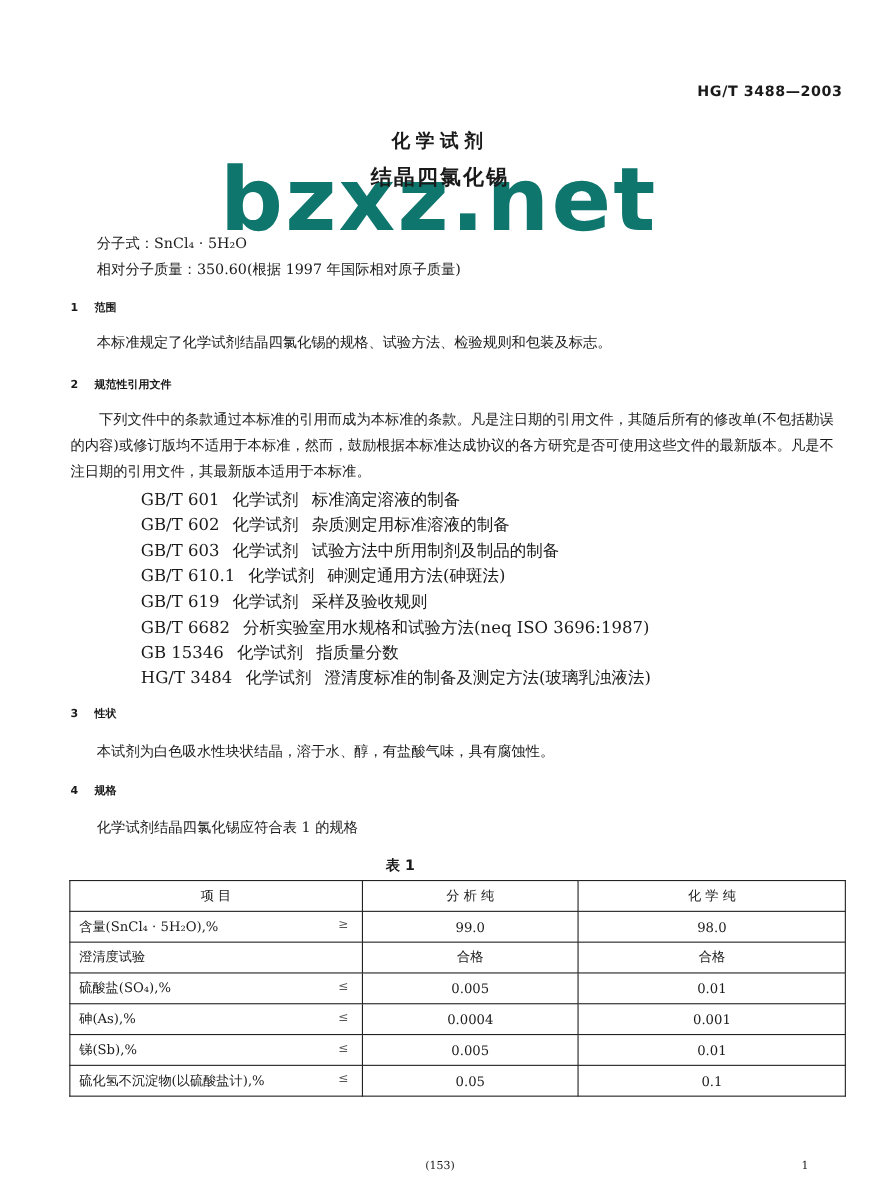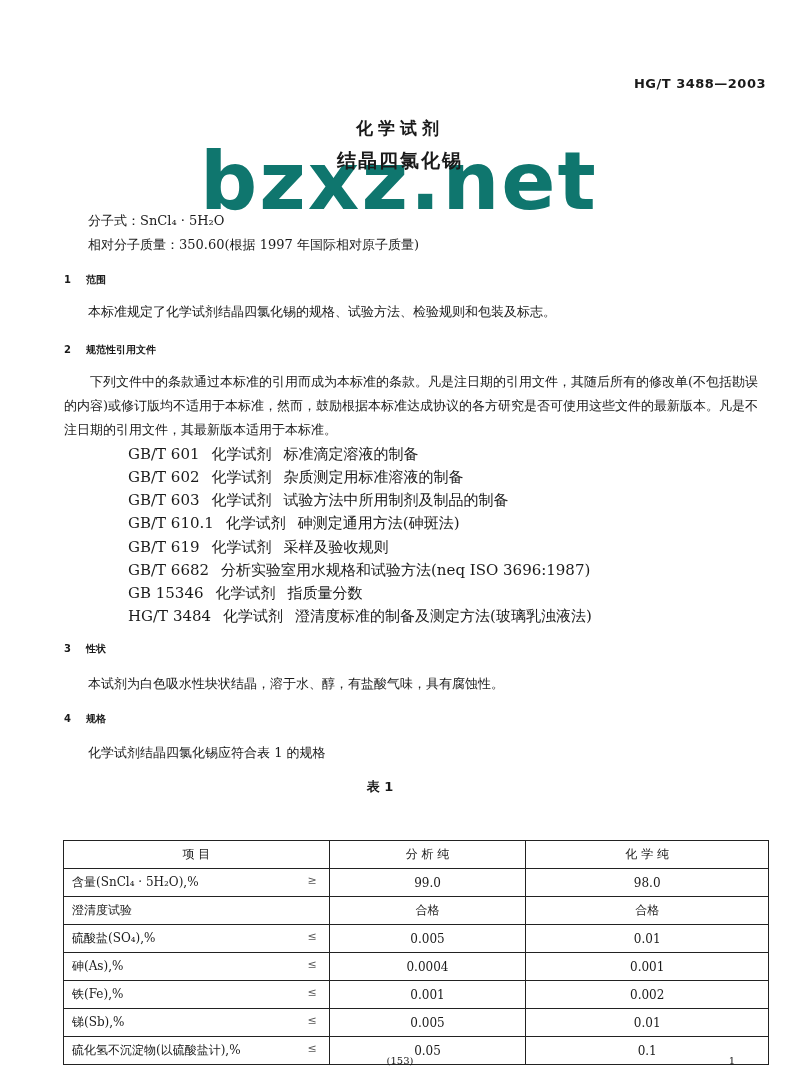--- a/index.html
+++ b/index.html
@@ -12,26 +12,26 @@
   .title1 { left: 0; width: 800px; top: 117px; text-align: center; font-family: "DejaVu Sans", sans-serif; font-weight: bold; font-size: 17px; letter-spacing: 5px; }
   .title2 { left: 0; width: 800px; top: 148px; text-align: center; font-family: "DejaVu Sans", sans-serif; font-weight: bold; font-size: 19px; letter-spacing: 2px; }
   .watermark { left: 200px; top: 135px; font-family: "DejaVu Sans", sans-serif; font-weight: bold; font-size: 80px; color: #0f766e; letter-spacing: 2px; z-index: 0; }
   .fg { z-index: 1; }
   .meta { left: 88px; font-size: 13px; }
   .h { left: 64px; font-family: "DejaVu Sans", sans-serif; font-weight: bold; font-size: 10px; }
   .h .num { display: inline-block; width: 22px; }
   .p { font-size: 13px; line-height: 24px; }
   .ref { left: 92px; font-size: 15px; margin-left: 36px; }
   .ref span { margin-right: 12px; }
-  table.spec { position: absolute; left: 63px; top: 800px; width: 706px; border-collapse: collapse; font-size: 12px; margin-top: 40px; }
+  table.spec { position: absolute; left: 63px; top: 800px; width: 706px; border-collapse: collapse; font-size: 12px; }
   table.spec td { border: 1.5px solid #222; height: 27px; padding: 0 8px; }
   table.spec td.c { text-align: center; }
   table.spec .item { position: relative; }
   table.spec .le { position: absolute; right: 12px; top: 5px; font-size: 11px; color: #555; }
-  .tcap { left: 16px; width: 728px; top: 778px; text-align: center; font-family: "DejaVu Sans", sans-serif; font-weight: bold; font-size: 13px; }
+  .tcap { left: 0; width: 728px; top: 778px; text-align: center; font-family: "DejaVu Sans", sans-serif; font-weight: bold; font-size: 13px; }
   .pg { left: 0; width: 800px; top: 1055px; text-align: center; font-size: 10px; }
   .pg-right { right: 65px; top: 1055px; font-size: 10px; }
 </style>
 </head>
 <body>
 
 <div class="abs std-no fg">HG/T 3488—2003</div>
 
 <div class="abs watermark">bzxz.net</div>
 
@@ -98,25 +98,20 @@
     <td class="item"><span>硫酸盐(SO₄),%</span><span class="le">≤</span></td>
     <td class="c">0.005</td>
     <td class="c">0.01</td>
   </tr>
   <tr>
     <td class="item"><span>砷(As),%</span><span class="le">≤</span></td>
     <td class="c">0.0004</td>
     <td class="c">0.001</td>
   </tr>
   <tr>
-    <td class="item"><span>铁(Fe),%</span><span class="le">≤</span></td>
-    <td class="c">0.001</td>
-    <td class="c">0.002</td>
-  </tr>
-  <tr>
     <td class="item"><span>锑(Sb),%</span><span class="le">≤</span></td>
     <td class="c">0.005</td>
     <td class="c">0.01</td>
   </tr>
   <tr>
     <td class="item"><span>硫化氢不沉淀物(以硫酸盐计),%</span><span class="le">≤</span></td>
     <td class="c">0.05</td>
     <td class="c">0.1</td>
   </tr>
 </tbody>

